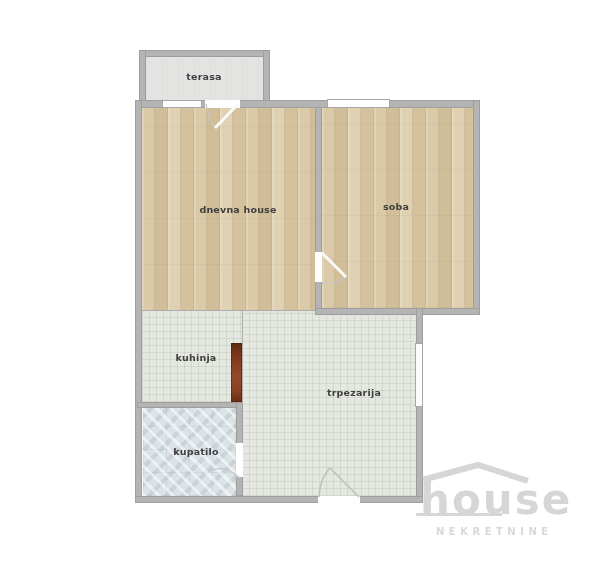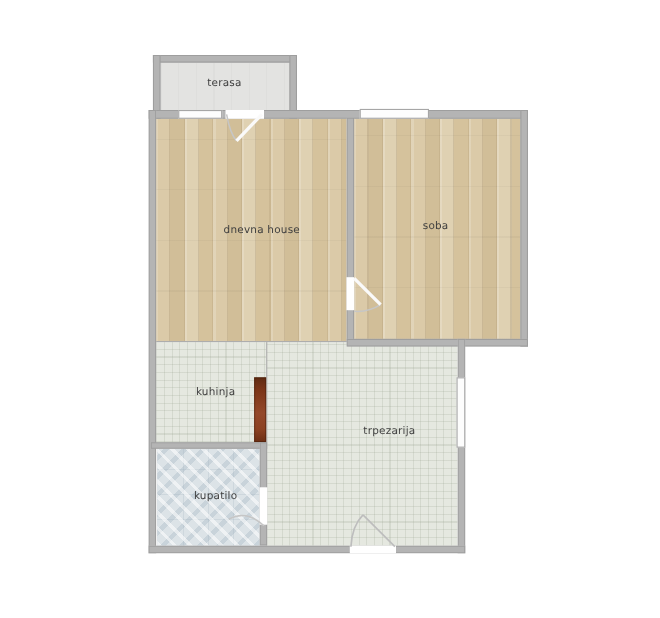--- a/index.html
+++ b/index.html
@@ -41,21 +41,21 @@
   .wall{background:#b4b4b4;box-shadow:inset 0 0 0 1px rgba(140,140,140,0.55);}
   .thinline{background:#adadad;}
   .win{background:#fdfdfd;border:1px solid #a6a6a6;box-sizing:border-box;}
   .gap{background:#ffffff;}
 
   .counter{background:linear-gradient(180deg,#5e2a12 0%,#7c3518 20%,#94482a 55%,#8c4122 80%,#6b2e14 100%);box-shadow:inset 0 0 0 1px rgba(70,30,10,0.5);}
 
   
   .room-label{
     font-size:9.5px;color:#3f3f3f;white-space:nowrap;
-    transform:translate(-50%,-50%);letter-spacing:0.2px;
+    transform:translate(-50%,-50%);letter-spacing:0.2px;font-weight:bold;
   }
 
   .overlay{position:absolute;left:0;top:0;pointer-events:none;}
 
   
   .logo{left:398px;top:452px;width:190px;height:100px;}
 </style>
 </head>
 <body>
 
@@ -104,14 +104,22 @@
     <path d="M359 497 L330 468" fill="none" stroke="#bdbdbd" stroke-width="1.5"></path>
   </svg>
 
   <span class="abs room-label" style="left:204px;top:76px;">terasa</span>
   <span class="abs room-label" style="left:238px;top:209px;">dnevna house</span>
   <span class="abs room-label" style="left:396px;top:206px;">soba</span>
   <span class="abs room-label" style="left:196px;top:357px;text-align:right;">kuhinja</span>
   <span class="abs room-label" style="left:354px;top:392px;">trpezarija</span>
   <span class="abs room-label" style="left:196px;top:451px;">kupatilo</span>
 
+  <div class="abs logo">
+    <svg width="190" height="100" viewBox="0 0 190 100">
+      <path d="M28 27 L80 13 L127 28" fill="none" stroke="#d6d6d6" stroke-width="6" stroke-linecap="square"></path>
+      <rect x="18" y="61" width="86" height="3" fill="#d6d6d6"></rect>
+      <text x="22" y="62" font-family="DejaVu Sans, sans-serif" font-size="42" font-weight="bold" letter-spacing="2" fill="#d6d6d6">house</text>
+      <text x="38" y="83" font-family="DejaVu Sans, sans-serif" font-size="10" font-weight="bold" letter-spacing="4.5" fill="#d9d9d9">NEKRETNINE</text>
+    </svg>
+  </div>
 
 </div>
 
 </body></html>

